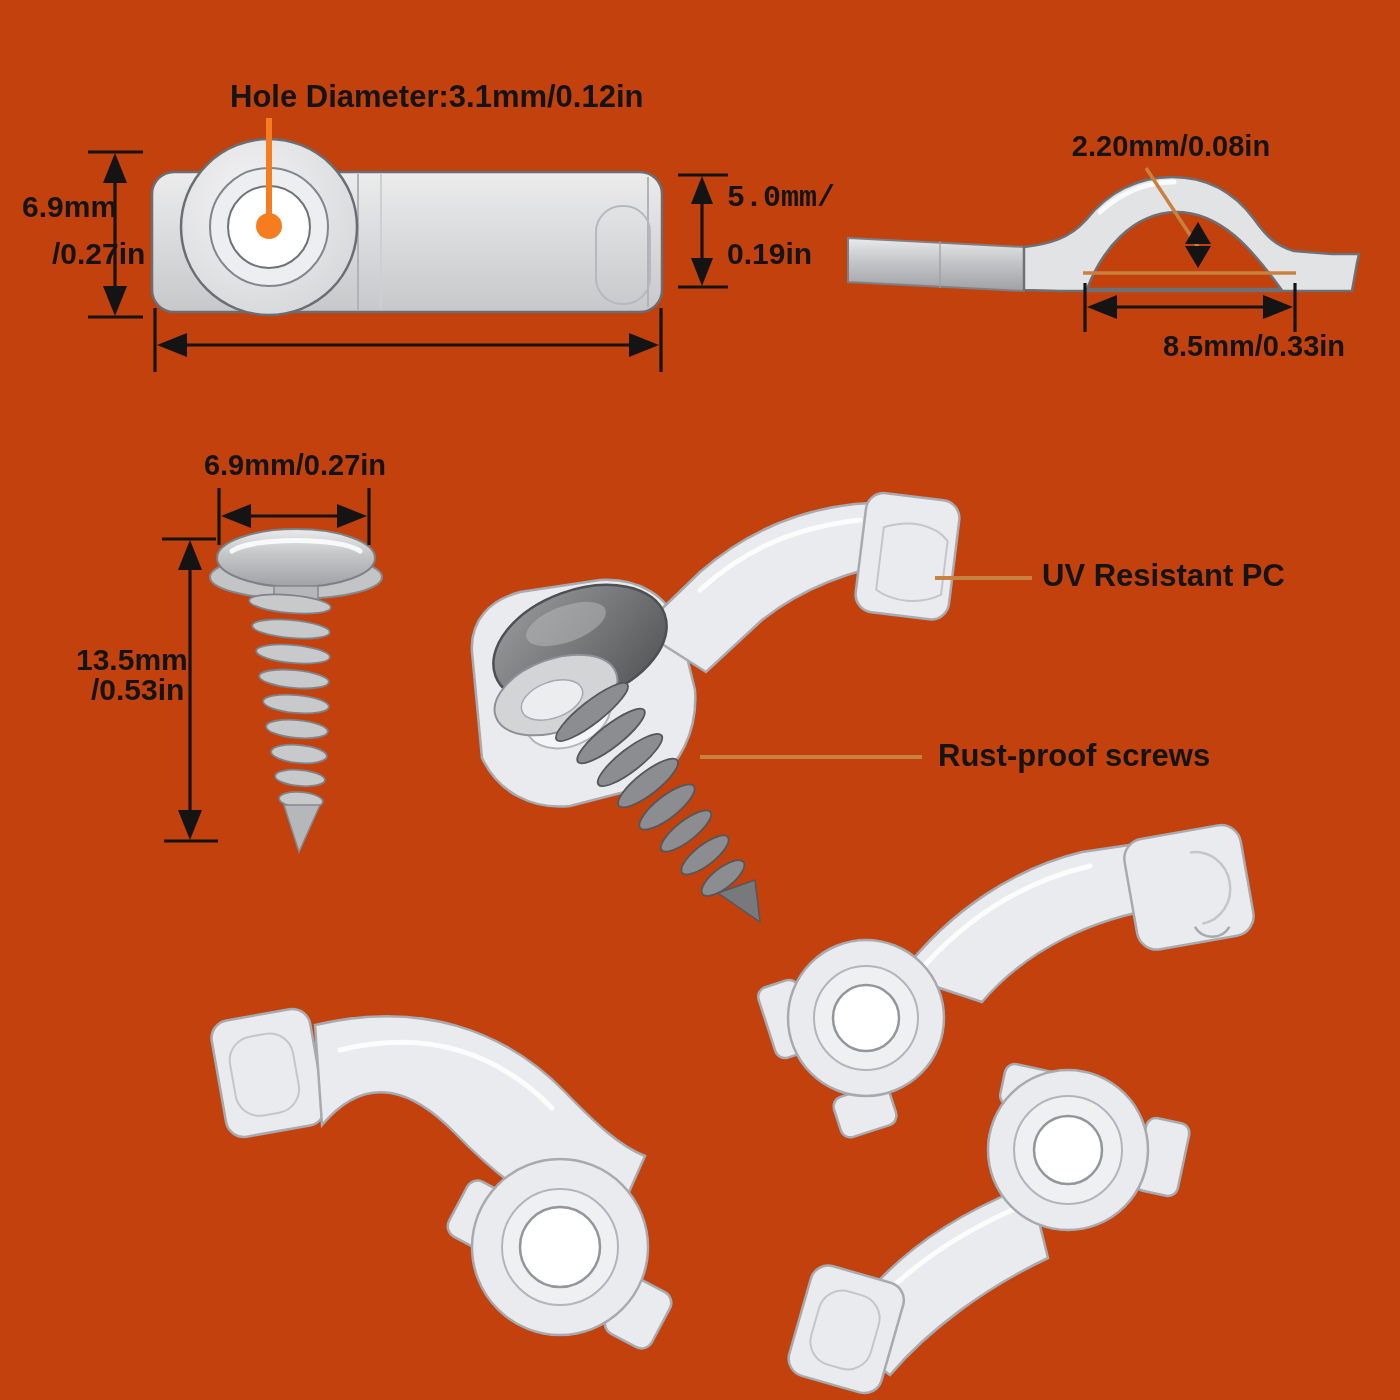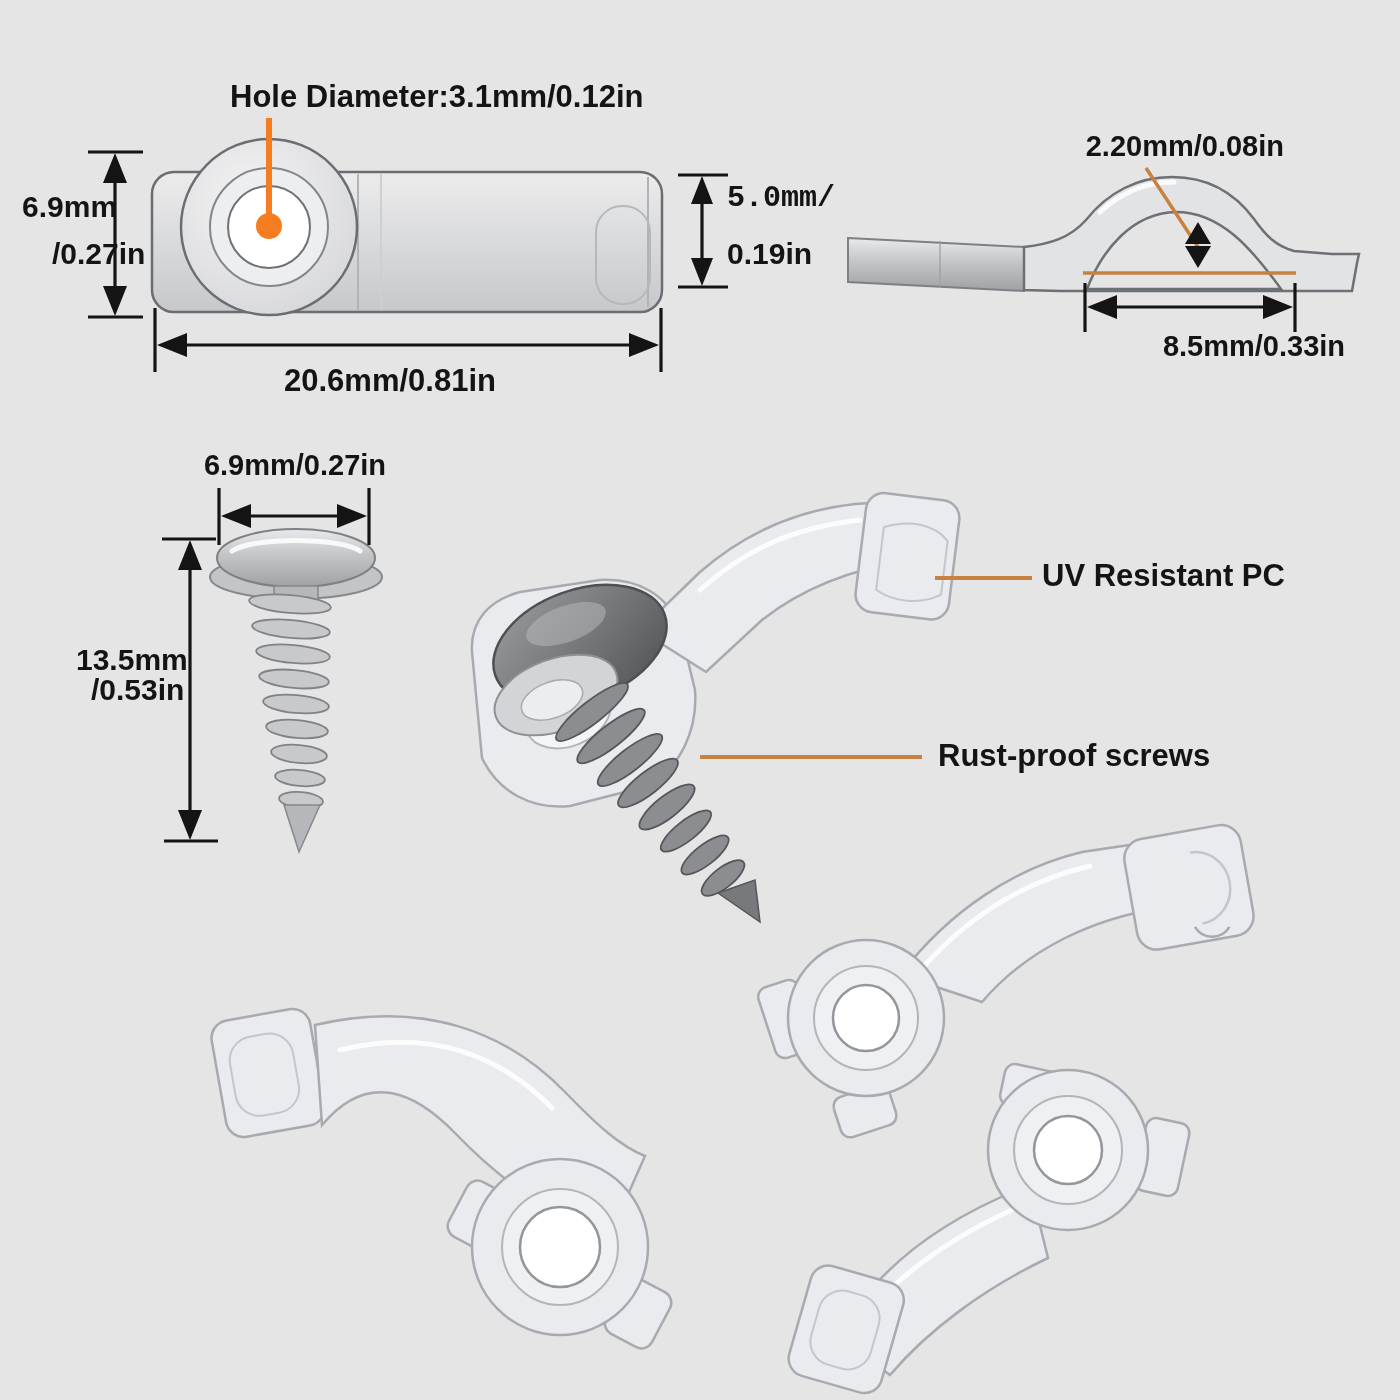--- a/index.html
+++ b/index.html
@@ -1,20 +1,20 @@
 <!DOCTYPE html>
 <html style="--accent-orange: #f57d1f; --leader-brown: #c9813f; --dimension-black: #141414;"><head>
 <meta charset="utf-8">
 <style>
   * { margin:0; padding:0; box-sizing:border-box; }
   html,body { background:#ffffff; }
   body { font-family:"Liberation Sans", sans-serif; }
   .stage {
     position:relative; width:1400px; height:1400px;
-    background:#e5e5e5; overflow:hidden;
+    background:#c2410c; overflow:hidden;
   }
   svg.scene { position:absolute; left:0; top:0; }
   .lbl {
     position:absolute; font-weight:bold;
     color:var(--dimension-black,#141414);
     font-size:30px; white-space:nowrap; line-height:1.1;
   }
   .lbl.center { text-align:center; }
   
   .dim  { stroke:var(--dimension-black,#141414); stroke-width:3.2; fill:none; }
@@ -231,23 +231,22 @@
   </svg>
 
   <div class="lbl" style="left:230px; top:80px; font-size:31px;">Hole Diameter:3.1mm/0.12in</div>
 
   <div class="lbl" style="left:22px; top:190px;">6.9mm</div>
   <div class="lbl" style="left:20px; top:237px;margin-left:32px;">/0.27in</div>
 
   <div class="lbl" style="left:727px; top:182px;font-family:Liberation Mono, monospace;">5.0mm/</div>
   <div class="lbl" style="left:727px; top:237px;">0.19in</div>
 
-  <div class="lbl center" style="left:255px; top:364px; width:270px; font-size:31px;">20.6mm/0.81in</div>
-
-  <div class="lbl center" style="left:1058px; top:131px; width:226px; font-size:29px;text-align:right;">2.20mm/0.08in</div>
+
+  <div class="lbl center" style="left:1058px; top:131px; width:226px; font-size:29px;">2.20mm/0.08in</div>
 
   <div class="lbl center" style="left:1146px; top:331px; width:216px; font-size:29px;">8.5mm/0.33in</div>
 
   <div class="lbl center" style="left:203px; top:450px; width:184px; font-size:29px;text-align:center;">6.9mm/0.27in</div>
 
   <div class="lbl" style="left:76px; top:643px;">13.5mm</div>
   <div class="lbl" style="left:66px; top:673px;margin-left:25px;">/0.53in</div>
 
   <div class="lbl" style="left:938px; top:739px; font-size:31px;">Rust-proof screws</div>
 

